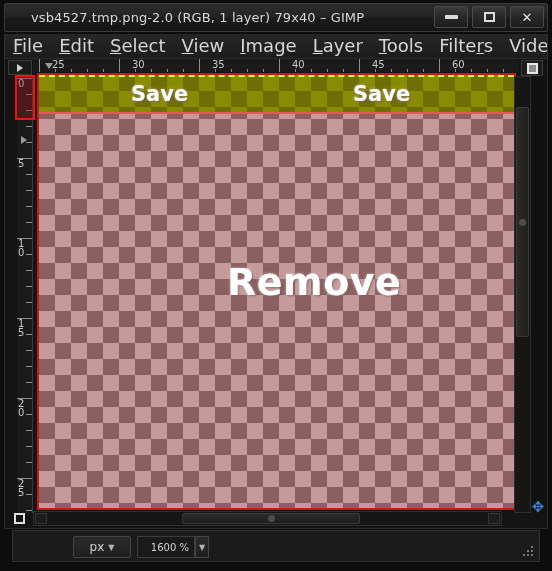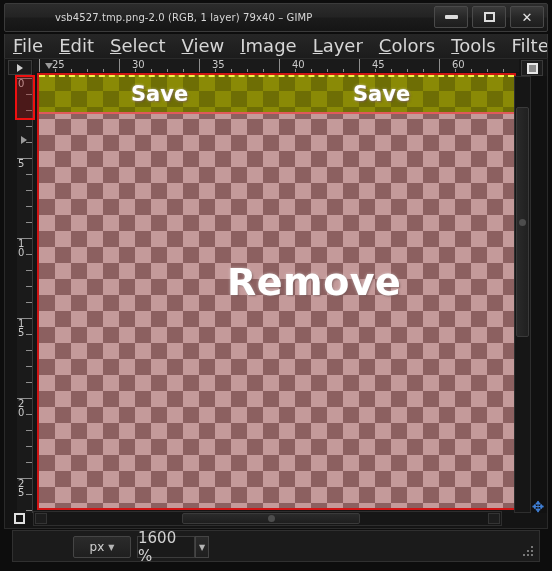--- a/index.html
+++ b/index.html
@@ -16,21 +16,21 @@
 
   
   .titlebar{
     position:absolute;left:4px;top:3px;width:544px;height:29px;
     background:linear-gradient(to bottom,#2c2c2c 0%,#232323 48%,#1b1b1b 52%,#151515 100%);
     border:1px solid #3b3b3b;border-radius:2px;
     box-sizing:border-box;
   }
   .title-text{
     position:absolute;left:26px;top:0;height:27px;line-height:27px;
-    color:#d8d8d8;font-size:10px;letter-spacing:.1px;white-space:nowrap;margin-left:24px;
+    color:#d8d8d8;font-size:13px;letter-spacing:.1px;white-space:nowrap;
   }
   .win-btns{position:absolute;right:3px;top:2px;height:23px;display:flex;gap:4px;}
   .win-btn{
     width:34px;height:22px;
     background:linear-gradient(to bottom,#3a3a3a,#262626 55%,#1d1d1d);
     border:1px solid #4a4a4a;border-radius:2px;
     display:flex;align-items:center;justify-content:center;
     color:#e8e8e8;font-size:12px;font-weight:bold;box-sizing:border-box;
   }
   .gl-min{display:block;width:13px;height:4px;background:#dcdcdc;border-radius:1px;}
@@ -212,21 +212,21 @@
     position:absolute;left:60px;top:5px;width:58px;height:22px;
     background:linear-gradient(to bottom,#2b2b2b,#1f1f1f);
     border:1px solid #454545;border-radius:2px;box-sizing:border-box;
     display:flex;align-items:center;justify-content:center;gap:4px;
     color:#cfcfcf;font-size:12px;
   }
   .zoom-entry{
     position:absolute;left:124px;top:5px;width:58px;height:22px;
     background:#1a1a1a;border:1px solid #3c3c3c;box-sizing:border-box;
     display:flex;align-items:center;justify-content:flex-end;padding-right:5px;
-    color:#d2d2d2;font-size:15px;
+    color:#d2d2d2;font-size:10px;
   }
   .zoom-arrow{
     position:absolute;left:182px;top:5px;width:14px;height:22px;
     background:linear-gradient(to bottom,#2b2b2b,#1f1f1f);
     border:1px solid #454545;box-sizing:border-box;
     display:flex;align-items:center;justify-content:center;color:#b5b5b5;font-size:8px;
   }
   .status-text{
     position:absolute;left:205px;top:0;height:30px;line-height:30px;
     color:#c9c9c9;font-size:14px;font-weight:bold;white-space:nowrap;
@@ -258,21 +258,20 @@
     </div>
   </div>
 
   <div class="menubar" id="menubar">
       <div class="menu-item"><span class="mn">F</span>ile</div>
       <div class="menu-item"><span class="mn">E</span>dit</div>
       <div class="menu-item"><span class="mn">S</span>elect</div>
       <div class="menu-item"><span class="mn">V</span>iew</div>
       <div class="menu-item"><span class="mn">I</span>mage</div>
       <div class="menu-item"><span class="mn">L</span>ayer</div>
-      <div class="menu-item"><span class="mn">C</span>olors</div>
       <div class="menu-item"><span class="mn">T</span>ools</div>
       <div class="menu-item">Filte<span class="mn">r</span>s</div>
       <div class="menu-item">Video</div>
     </div>
 
   <div class="editor">
 
     <div class="corner-tl">
       <span class="tri"></span>
     </div>

